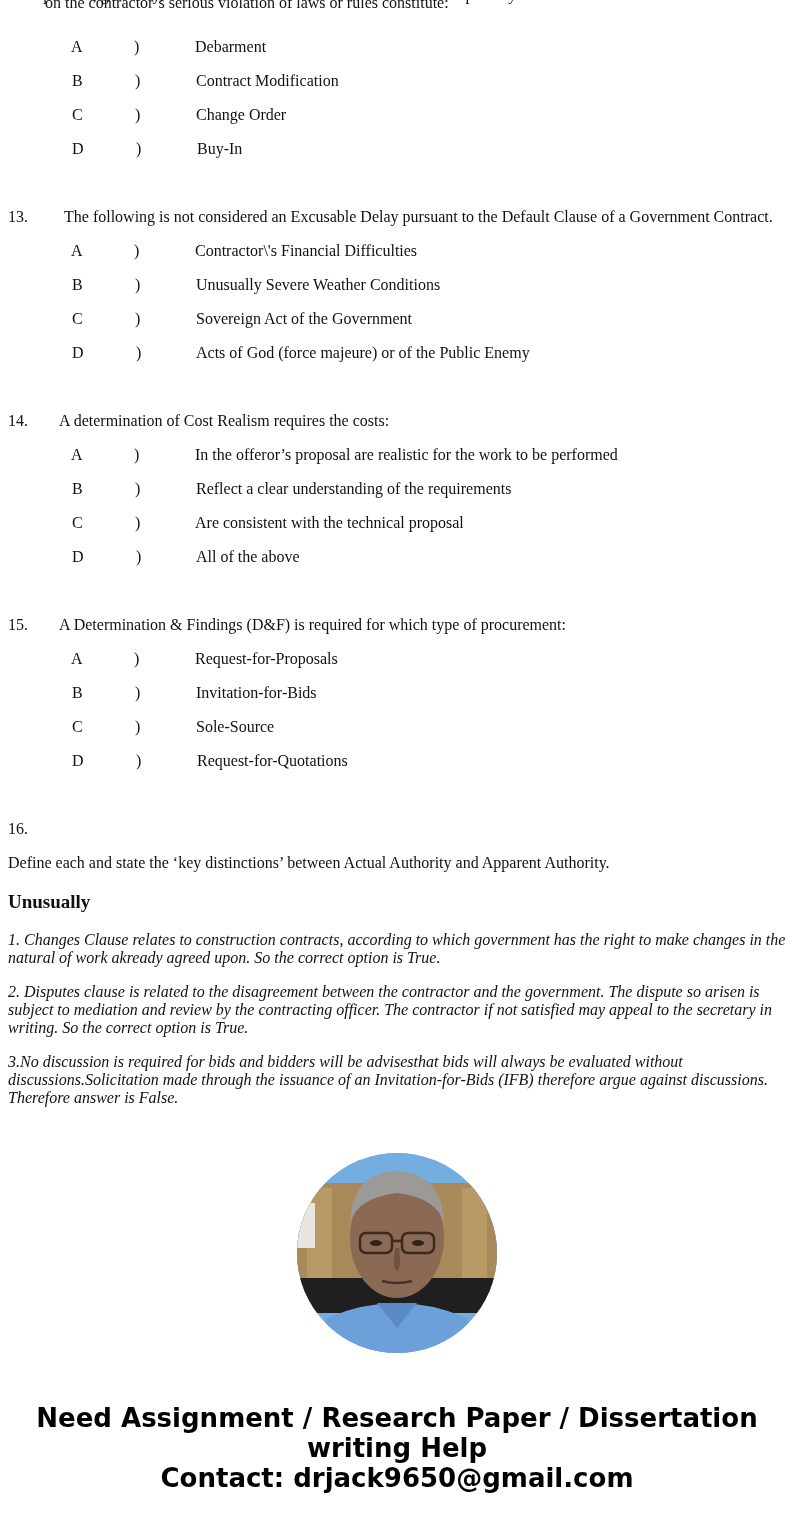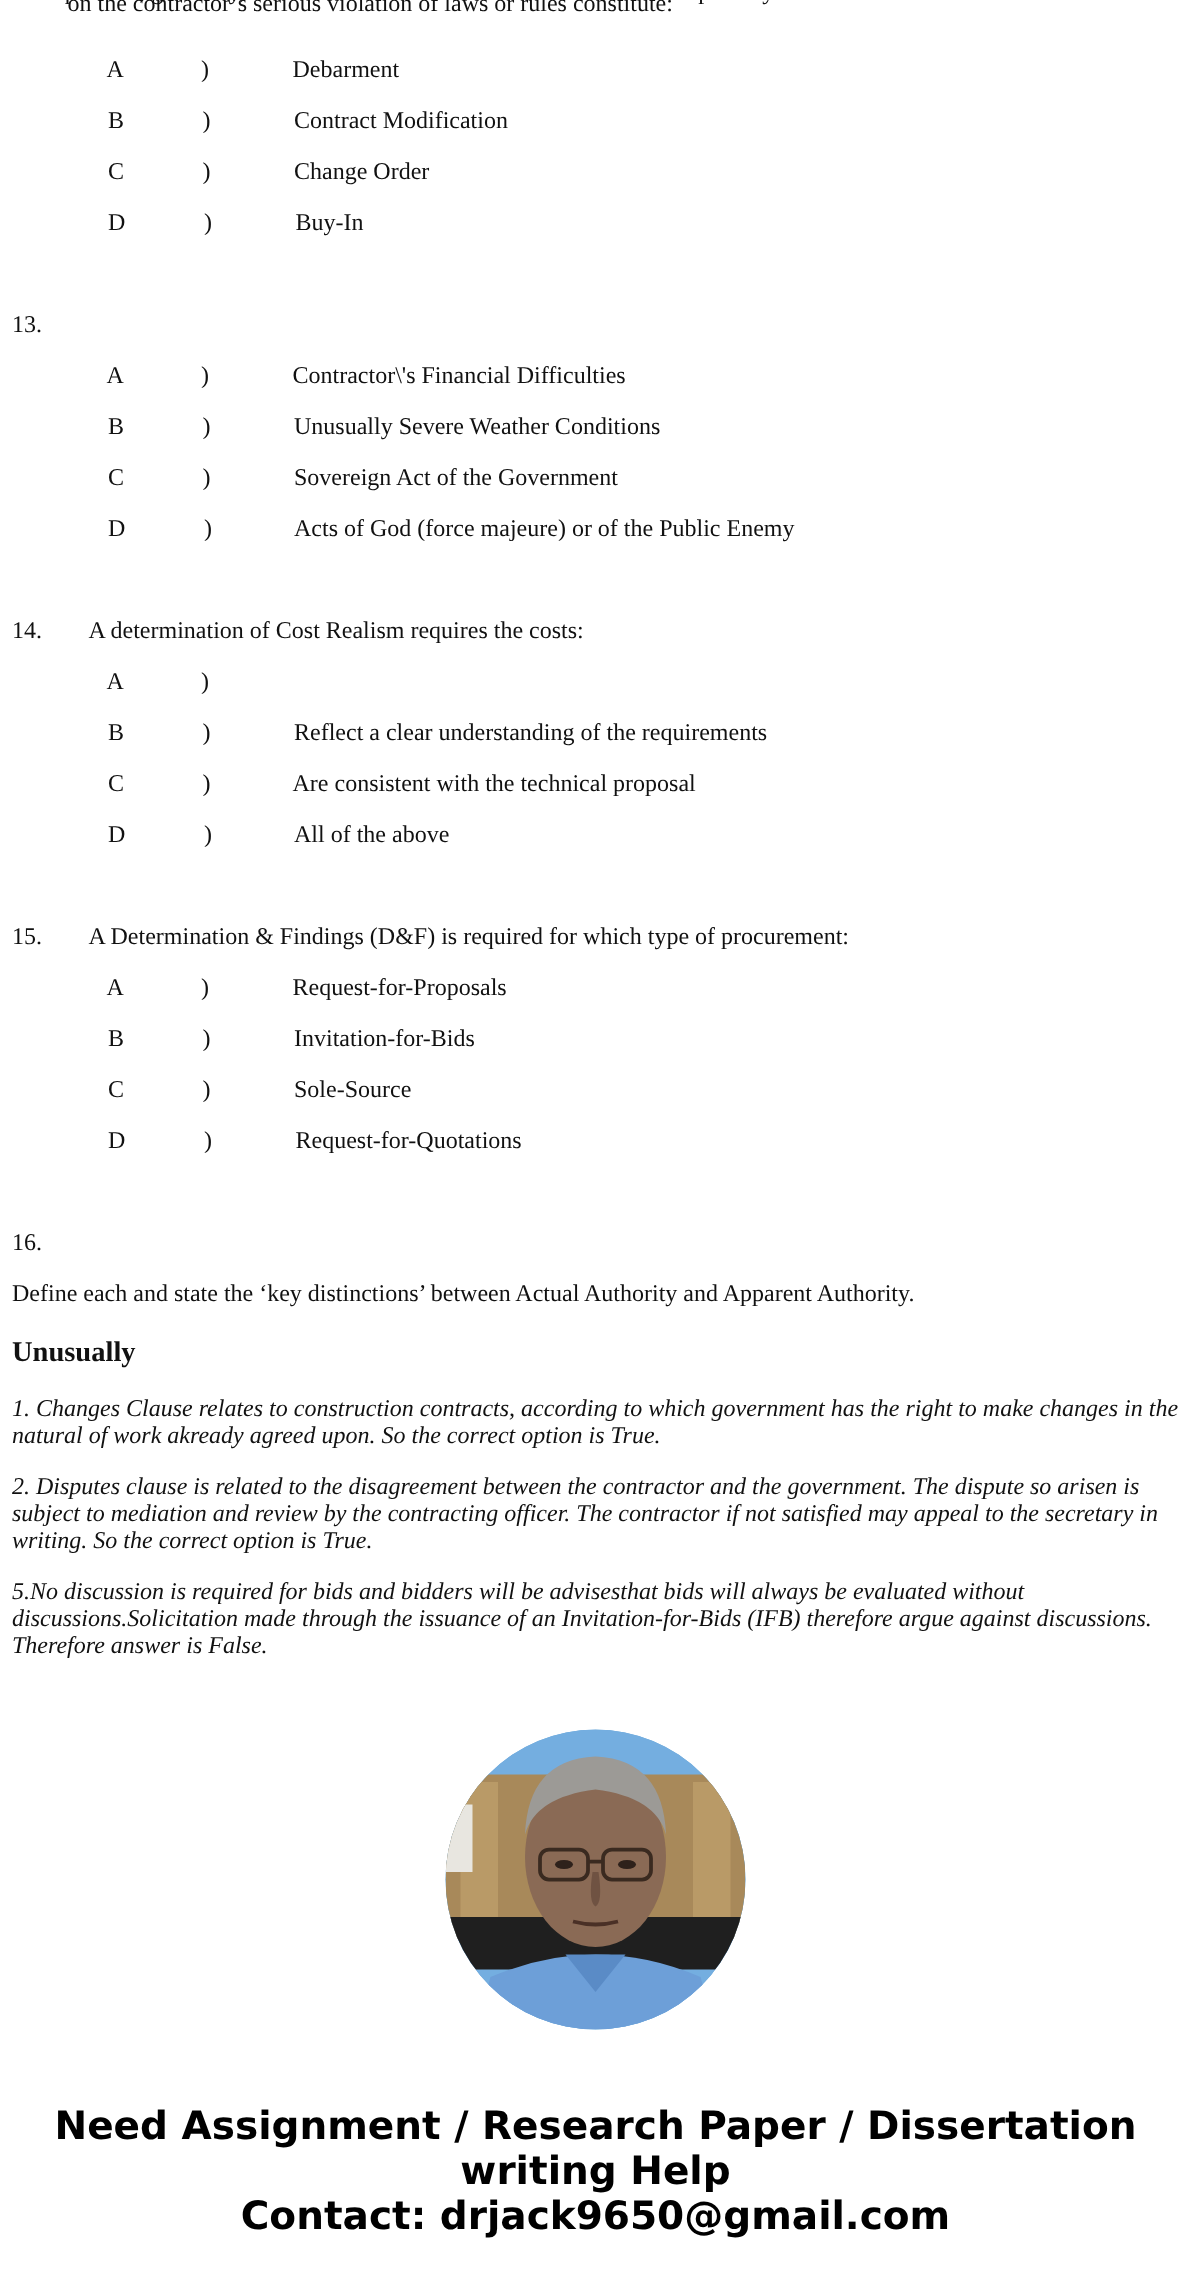--- a/index.html
+++ b/index.html
@@ -51,20 +51,21 @@
     <span class="text" style="left:196px">Change Order</span>
   </div>
   <div class="opt" style="top:154px;">
     <span class="letter" style="left:72px">D</span>
     <span class="paren" style="left:136px">)</span>
     <span class="text" style="left:197px">Buy-In</span>
   </div>
 
   <div class="opt" style="top:222px;">
     <span class="qnum">13.</span>
+    <span class="qtext" style="left:64px">The following is not considered an Excusable Delay pursuant to the Default Clause of a Government Contract.</span>
   </div>
   <div class="opt" style="top:256px;">
     <span class="letter">A</span>
     <span class="paren">)</span>
     <span class="text">Contractor\'s Financial Difficulties</span>
   </div>
   <div class="opt" style="top:290px;">
     <span class="letter" style="left:72px">B</span>
     <span class="paren" style="left:135px">)</span>
     <span class="text" style="left:196px">Unusually Severe Weather Conditions</span>
@@ -80,20 +81,21 @@
     <span class="text" style="left:196px">Acts of God (force majeure) or of the Public Enemy</span>
   </div>
 
   <div class="opt" style="top:426px;">
     <span class="qnum">14.</span>
     <span class="qtext" style="left:59px">A determination of Cost Realism requires the costs:</span>
   </div>
   <div class="opt" style="top:460px;">
     <span class="letter">A</span>
     <span class="paren">)</span>
+    <span class="text">In the offeror’s proposal are realistic for the work to be performed</span>
   </div>
   <div class="opt" style="top:494px;">
     <span class="letter" style="left:72px">B</span>
     <span class="paren" style="left:135px">)</span>
     <span class="text" style="left:196px">Reflect a clear understanding of the requirements</span>
   </div>
   <div class="opt" style="top:528px;">
     <span class="letter" style="left:72px">C</span>
     <span class="paren" style="left:135px">)</span>
     <span class="text">Are consistent with the technical proposal</span>
@@ -128,21 +130,21 @@
     <span class="paren" style="left:136px">)</span>
     <span class="text" style="left:197px">Request-for-Quotations</span>
   </div>
 
   <div class="line" style="top:834px;font-family:Liberation Serif, serif;">16.</div>
   <div class="line" style="top:868px;text-align:center;">Define each and state the ‘key distinctions’ between Actual Authority and Apparent Authority.</div>
 
   <div class="heading" style="top:905px;">Unusually</div>
   <div class="para" style="top:945px;">1. Changes Clause relates to construction contracts, according to which government has the right to make changes in the natural of work akready agreed upon. So the correct option is True.</div>
   <div class="para" style="top:997px;">2. Disputes clause is related to the disagreement between the contractor and the government. The dispute so arisen is subject to mediation and review by the contracting officer. The contractor if not satisfied may appeal to the secretary in writing. So the correct option is True.</div>
-  <div class="para" style="top:1067px;">5.No discussion is required for bids and bidders will be advisesthat bids will always be evaluated without discussions.Solicitation made through the issuance of an Invitation-for-Bids (IFB) therefore argue against discussions. Therefore answer is False.</div>
+  <div class="para" style="top:1067px;">3.No discussion is required for bids and bidders will be advisesthat bids will always be evaluated without discussions.Solicitation made through the issuance of an Invitation-for-Bids (IFB) therefore argue against discussions. Therefore answer is False.</div>
 
   <div class="avatar">
     <svg width="200" height="200" viewBox="0 0 200 200">
       <rect x="0" y="0" width="200" height="200" fill="#74aee0"></rect>
       <rect x="0" y="30" width="200" height="110" fill="#a8895a"></rect>
       <rect x="10" y="35" width="25" height="95" fill="#b99a67"></rect>
       <rect x="165" y="35" width="25" height="95" fill="#b99a67"></rect>
       <rect x="0" y="50" width="18" height="45" fill="#e8e6e0"></rect>
       <rect x="0" y="125" width="200" height="35" fill="#1f1f1f"></rect>
       <path d="M20 200 L30 165 Q100 135 170 165 L180 200 Z" fill="#6d9fd8"></path>

